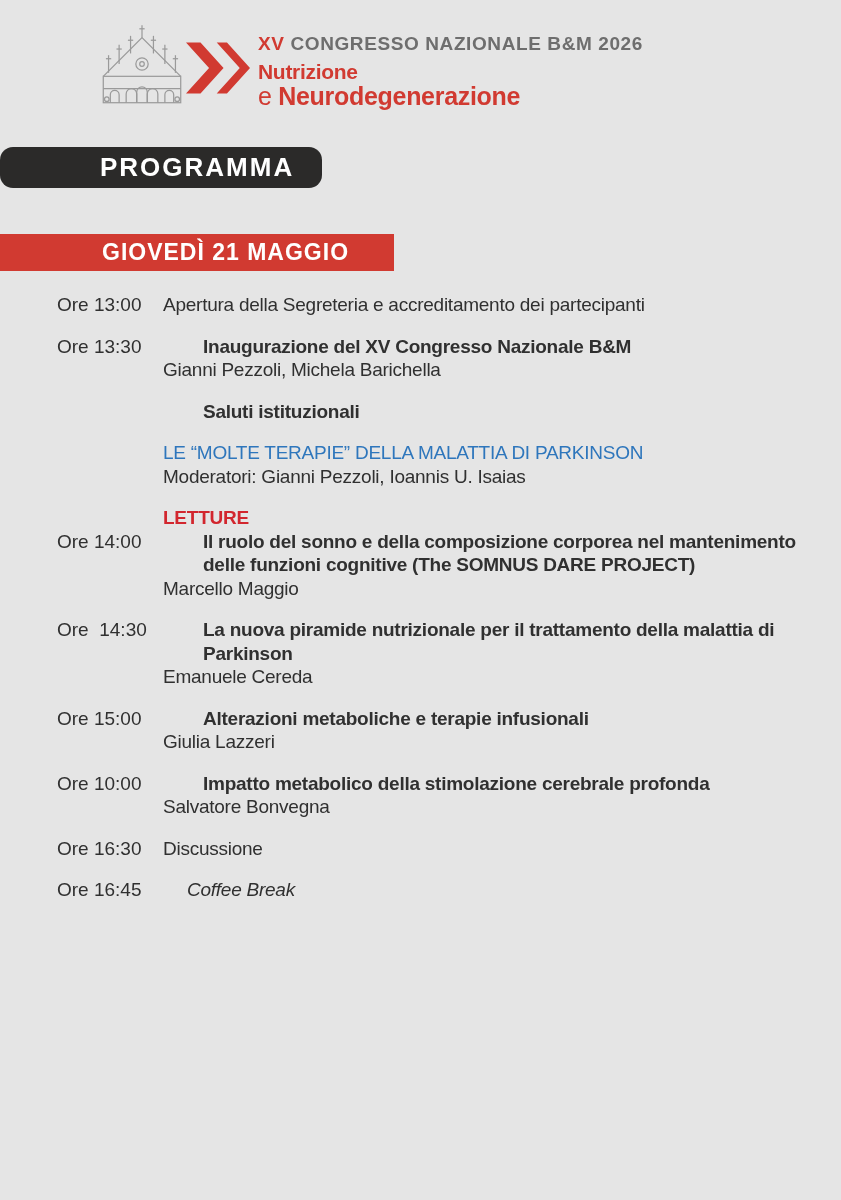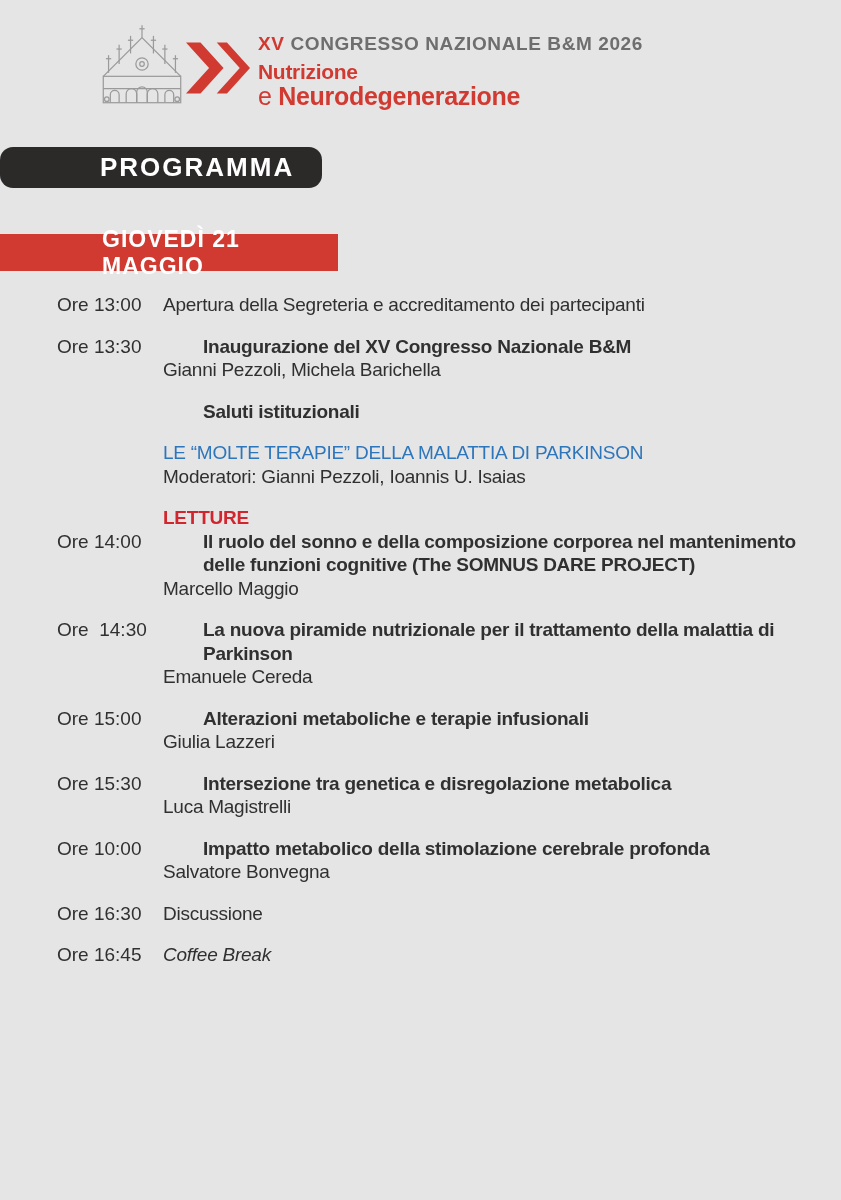--- a/index.html
+++ b/index.html
@@ -46,40 +46,40 @@
   .title2 .main { font-weight:bold; }
 
   
   .banner { position:absolute; left:0; color:#fff; font-weight:bold; display:flex; align-items:center; }
   .banner-black {
     top:147px; width:322px; height:41px;
     background:var(--banner_black);
     font-size:26px; letter-spacing:2px; padding-left:100px;border-radius:13px;
   }
   .banner-red {
-    top:234px; width:338px; height:37px;
+    top:234px; width:394px; height:37px;
     background:var(--accent_red);
     font-size:23px; letter-spacing:1px; padding-left:102px;
   }
 
   
   .schedule { position:absolute; left:57px; top:293px; width:774px; }
   .row { display:grid; grid-template-columns:106px 1fr; margin-bottom:18px; }
   .cell-time {
     font-size:19px; line-height:23.5px; white-space:pre; color:var(--text_dark);
   }
   .cell-time.offset { padding-top:23.5px; }
   .line {
     font-size:19px; line-height:23.5px; letter-spacing:-0.25px;
     white-space:nowrap; color:var(--text_dark);
   }
   .line.bold   { font-weight:bold;margin-left:40px; }
   .line.red    { font-weight:bold; color:var(--heading_red); }
   .line.blue   { font-weight:normal; color:var(--title_blue); }
-  .line.italic { font-style:italic; }
+  .line.italic { font-style:italic;margin-left:24px; }
 </style>
 </head>
 <body>
 
 <div class="page">
 
   <div class="duomo">
     <svg viewBox="0 0 100 100" aria-hidden="true">
 
       <polyline points="6,64 50,20 94,64"></polyline>
@@ -195,27 +195,20 @@
     </div>
 
     <div class="row">
       <div class="cell-time">Ore 15:00</div>
       <div class="cell-content">
           <div class="line bold">Alterazioni metaboliche e terapie infusionali</div>
           <div class="line regular">Giulia Lazzeri</div>
         </div>
     </div>
 
-    <div class="row">
-      <div class="cell-time">Ore 15:30</div>
-      <div class="cell-content">
-          <div class="line bold">Intersezione tra genetica e disregolazione metabolica</div>
-          <div class="line regular">Luca Magistrelli</div>
-        </div>
-    </div>
 
     <div class="row">
       <div class="cell-time">Ore 10:00</div>
       <div class="cell-content">
           <div class="line bold">Impatto metabolico della stimolazione cerebrale profonda</div>
           <div class="line regular">Salvatore Bonvegna</div>
         </div>
     </div>
 
     <div class="row">

